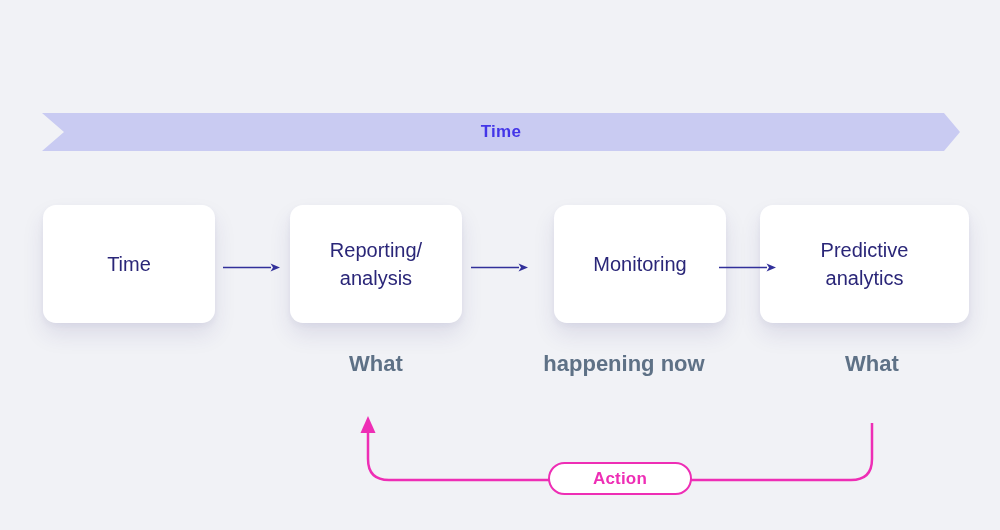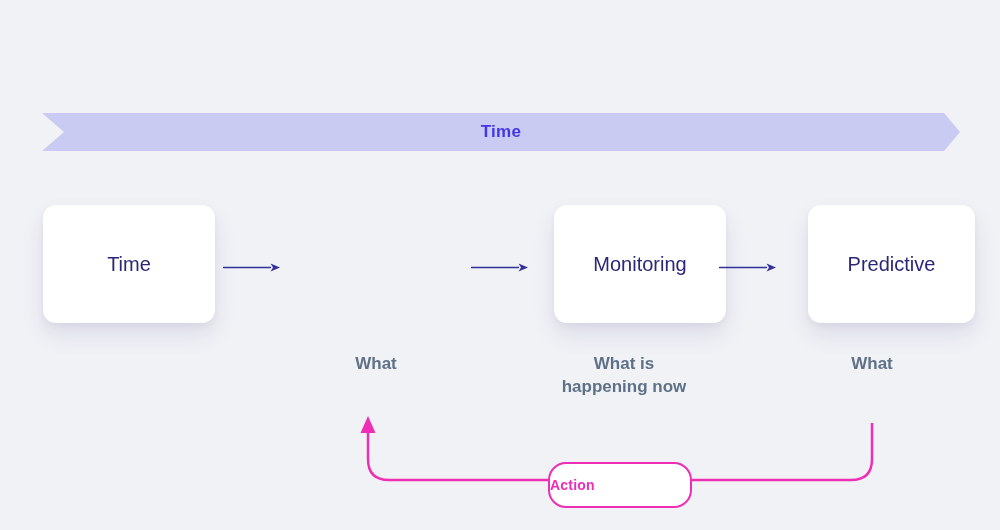--- a/index.html
+++ b/index.html
@@ -25,83 +25,87 @@
   .node{
     position:absolute;top:205px;height:118px;background:#ffffff;
     border-radius:13px;
     box-shadow:0 12px 22px rgba(47,43,122,.10),0 3px 6px rgba(47,43,122,.05);
     display:flex;flex-direction:column;align-items:center;justify-content:center;
     color:#2a2678;font-size:20px;font-weight:500;line-height:28px;text-align:center;
   }
   .node1{left:43px;width:172px}
   .node2{left:290px;width:172px}
   .node3{left:554px;width:172px}
-  .node4{left:808px;width:167px}
+  .node4{left:760px;width:209px}
 
   
   .connector{position:absolute;top:261px;width:58px;height:13px}
   .conn1{left:222px}
   .conn2{left:470px}
   .conn3{left:718px}
 
   
   .caption{
     position:absolute;top:352px;width:240px;text-align:center;
-    color:#5e7186;font-weight:700;font-size:17px;line-height:23px;
+    color:#5e7186;font-weight:700;font-size:22px;line-height:23px;
   }
   .cap1{left:256px}
   .cap2{left:504px}
   .cap3{left:752px}
 
   
   .loop-svg{position:absolute;left:0;top:0;width:1000px;height:530px;pointer-events:none}
   .pill{
-    position:absolute;left:548px;top:462px;width:144px;height:46px;box-sizing:border-box;
+    position:absolute;left:548px;top:462px;width:144px;height:33px;box-sizing:border-box;
     background:#ffffff;border:2px solid #ee2eb5;border-radius:18px;
-    display:flex;align-items:center;
-    color:#ee2eb5;font-weight:700;font-size:14px;letter-spacing:.2px;
+    display:flex;align-items:center;justify-content:center;
+    color:#ee2eb5;font-weight:700;font-size:17px;letter-spacing:.2px;
   }
 </style>
 </head>
 <body>
 
 <div class="stage">
 
   <div class="banner">
     <span class="banner-label">Time</span>
   </div>
 
   <div class="node node1">
     <span>Time</span>
   </div>
+  <div class="node node2">
+    <span>Reporting/</span>
+    <span>analysis</span>
+  </div>
   <div class="node node3">
     <span>Monitoring</span>
   </div>
   <div class="node node4">
     <span>Predictive</span>
+    <span>analytics</span>
   </div>
 
   <svg class="connector conn1" viewBox="0 0 58 13">
     <line x1="1" y1="6.5" x2="49" y2="6.5" stroke="#32309a" stroke-width="1.6"></line>
     <path d="M48.5 2.4 L58 6.5 L48.5 10.6 L51 6.5 Z" fill="#32309a"></path>
   </svg>
   <svg class="connector conn2" viewBox="0 0 58 13">
     <line x1="1" y1="6.5" x2="49" y2="6.5" stroke="#32309a" stroke-width="1.6"></line>
     <path d="M48.5 2.4 L58 6.5 L48.5 10.6 L51 6.5 Z" fill="#32309a"></path>
   </svg>
   <svg class="connector conn3" viewBox="0 0 58 13">
     <line x1="1" y1="6.5" x2="49" y2="6.5" stroke="#32309a" stroke-width="1.6"></line>
     <path d="M48.5 2.4 L58 6.5 L48.5 10.6 L51 6.5 Z" fill="#32309a"></path>
   </svg>
 
   <div class="caption cap1">
     <div>What</div>
   </div>
   <div class="caption cap2">
-    <div>What is</div>
     <div>happening now</div>
   </div>
   <div class="caption cap3">
     <div>What</div>
   </div>
 
   <svg class="loop-svg" viewBox="0 0 1000 530">
     <path d="M872 423 L872 459 Q872 480 851 480 L389 480 Q368 480 368 459 L368 432" fill="none" stroke="#ee2eb5" stroke-width="2.5"></path>
     <path d="M368 416 L375.5 433 L360.5 433 Z" fill="#ee2eb5"></path>
   </svg>

